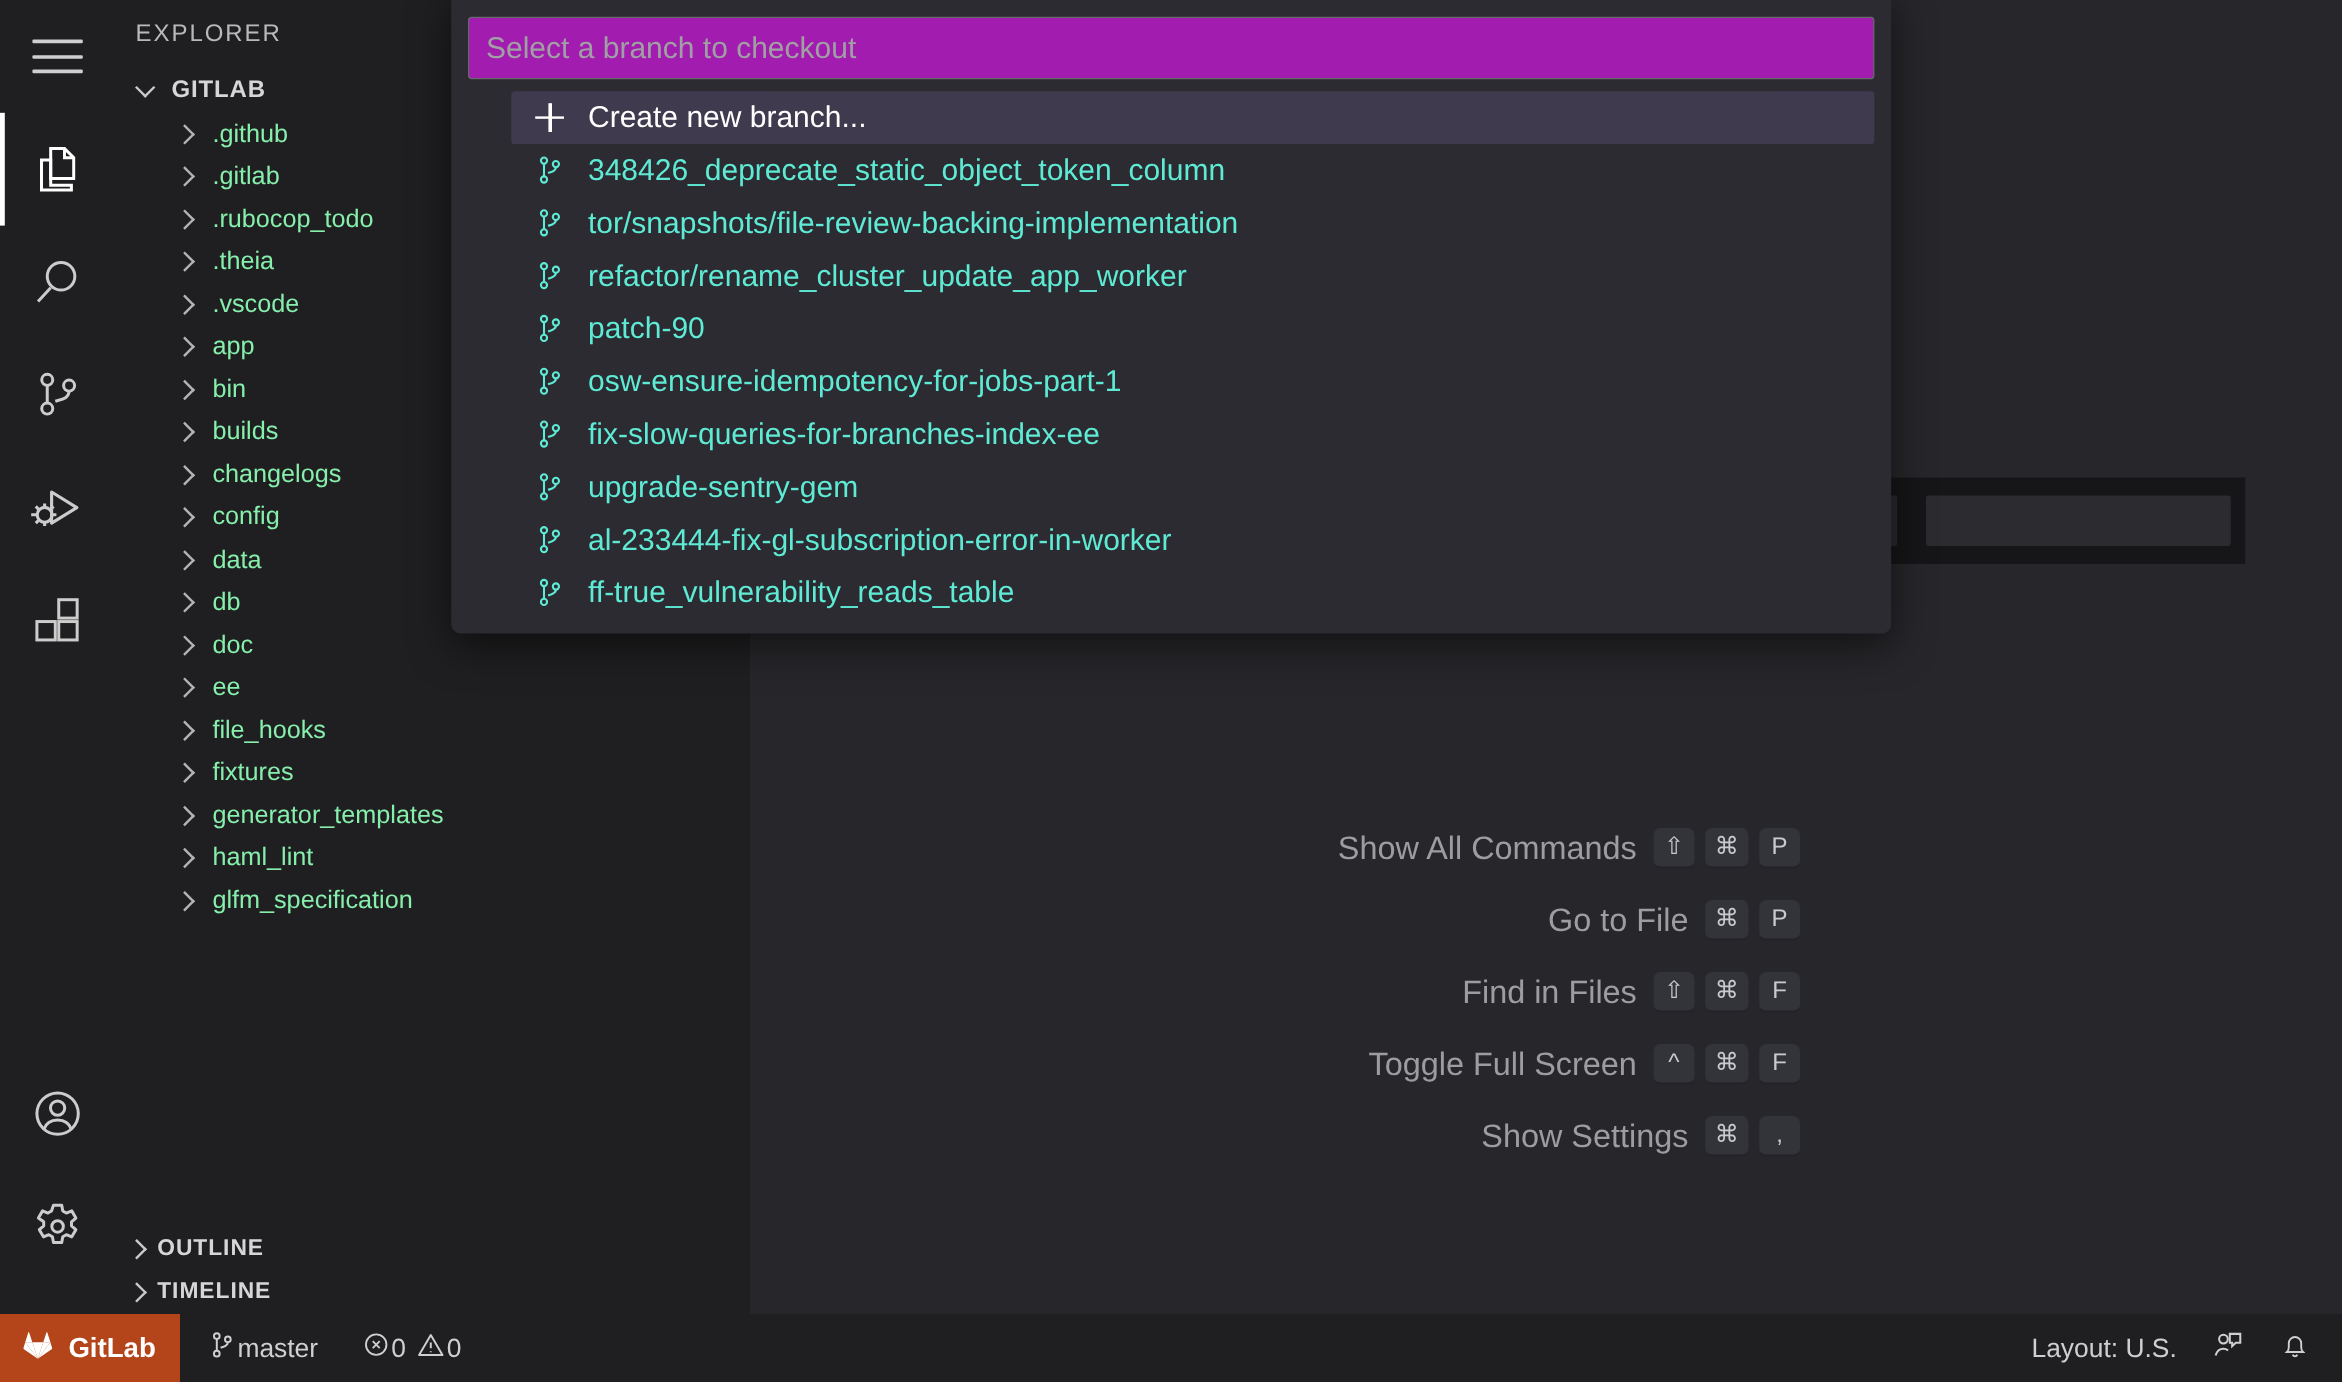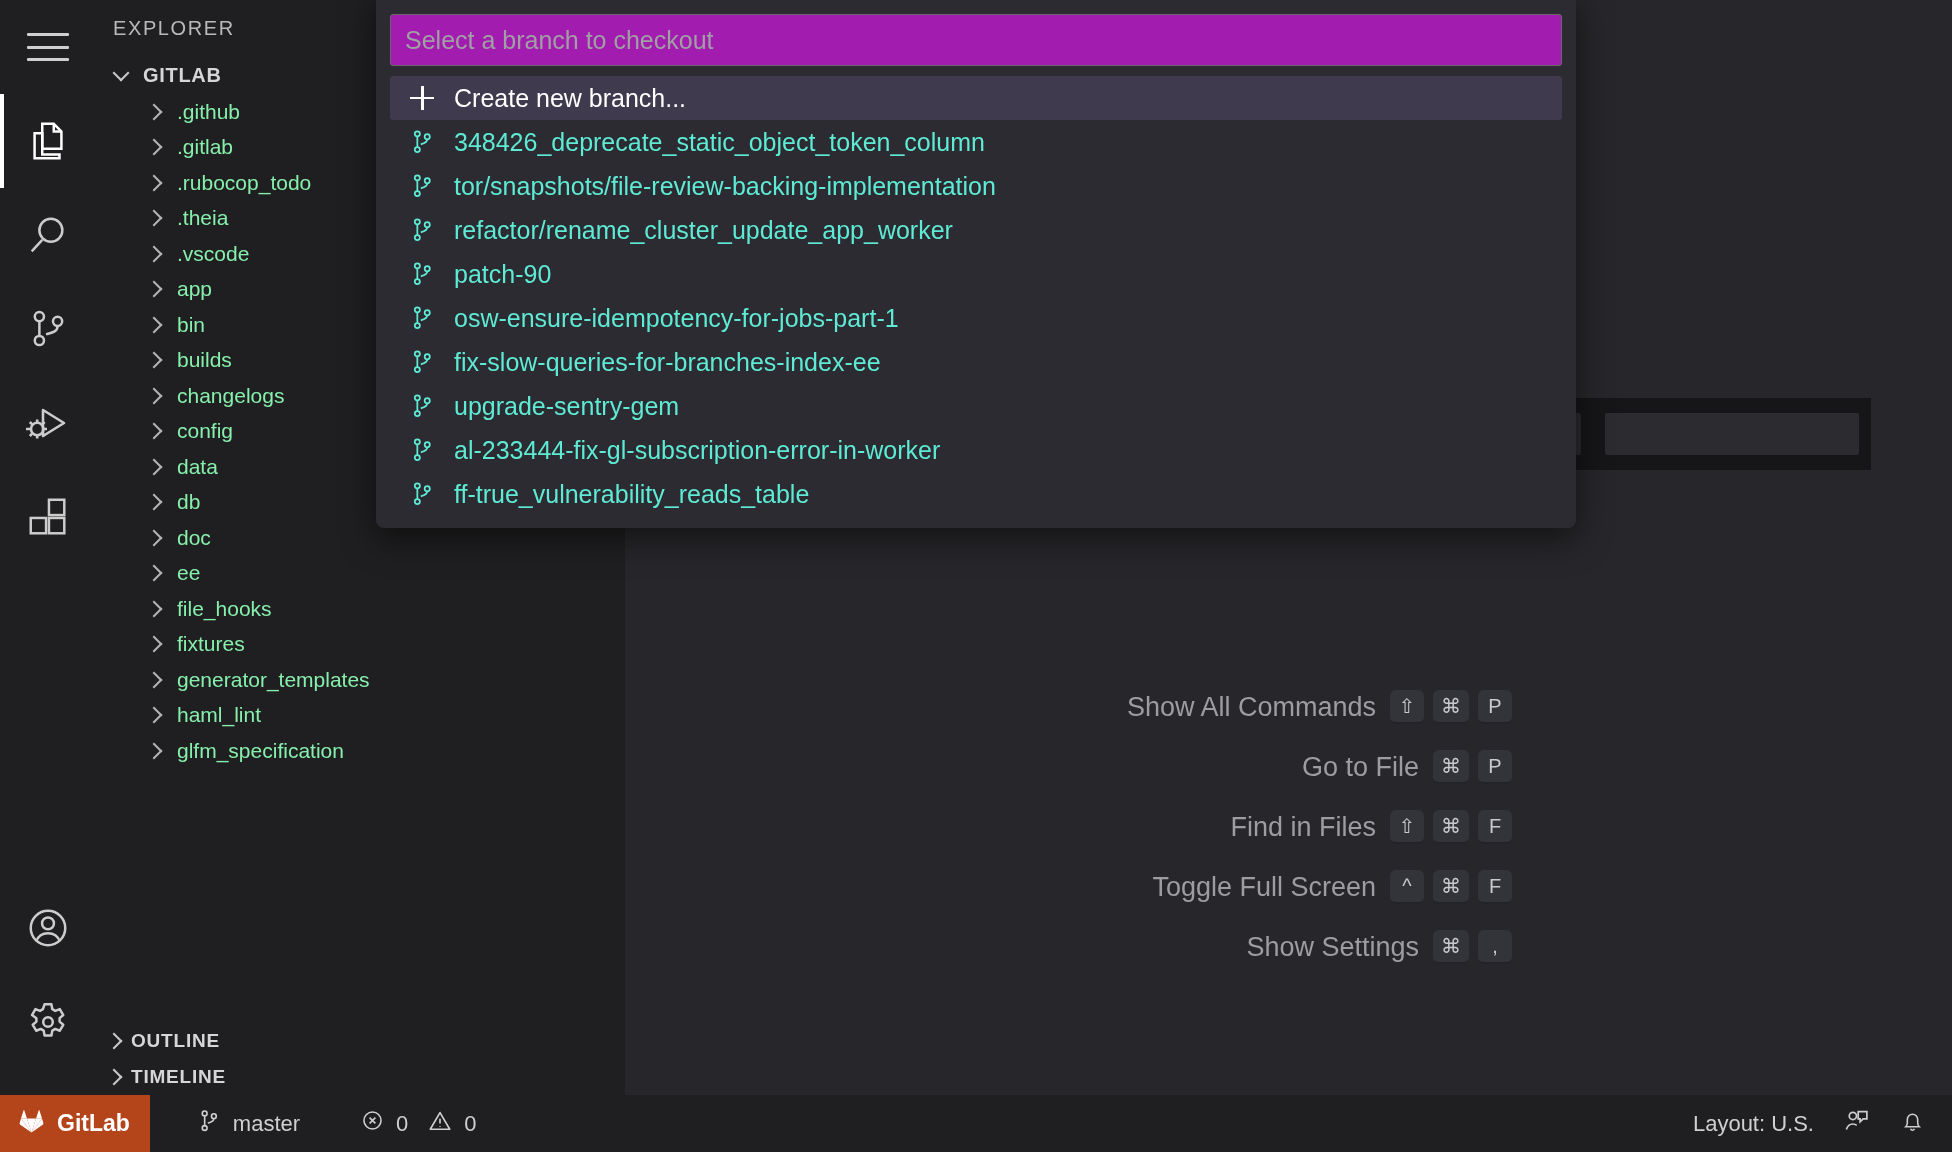--- a/index.html
+++ b/index.html
@@ -156,21 +156,21 @@
   .editor-area {
     flex: 1 1 auto;
     background: #27272b;
     position: relative;
     overflow: hidden;
   }
 
   
   .watermark {
     position: absolute;
-    right: 440px;
+    right: 452px;
     top: 690px;
     display: flex;
     flex-direction: column;
     gap: 26px;
     align-items: flex-end;
   }
   .wm-row {
     display: flex;
     align-items: center;
     justify-content: flex-end;
@@ -238,21 +238,21 @@
     background: #a21caf;
     border: 1px solid #68686e;
     border-radius: 3px;
     color: #d6d6d8;
     font-size: 25px;
     font-family: "Liberation Sans", sans-serif;
     padding: 0 14px;
     outline: none;
   }
   .qp-input::placeholder { color: #a0a0a4; opacity: 1; }
-  .qp-list { padding-bottom: 12px; }
+  .qp-list { padding-bottom: 12px; margin-left: 36px; }
   .qp-row {
     display: flex;
     align-items: center;
     height: 44px;
     padding-left: 32px;
     gap: 18px;
     color: #5eead4;
     font-size: 25px;
     white-space: nowrap;
   }
@@ -298,24 +298,22 @@
     display: flex;
     align-items: center;
     gap: 12px;
     padding: 0 20px 0 18px;
     font-size: 23px;
     font-weight: bold;
   }
   .sb-item {
     display: flex;
     align-items: center;
-    gap: 11px;
     padding: 0 18px;
     height: 100%;
-    margin-left: 24px;
   }
   .sb-item.first { padding-left: 22px; }
   .sb-num { font-size: 22px; }
 
   svg { overflow: visible; }
 </style>
 </head>
 <body>
 
 <div id="app">

